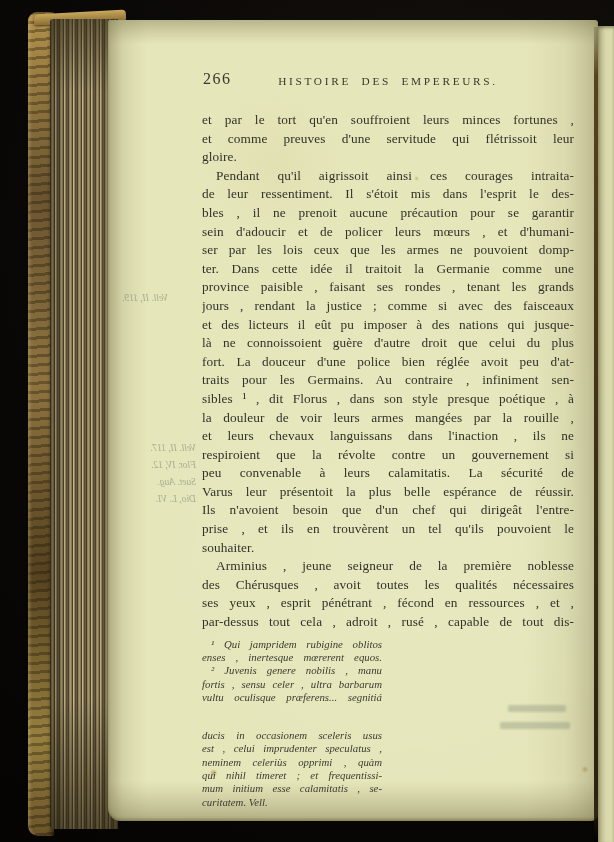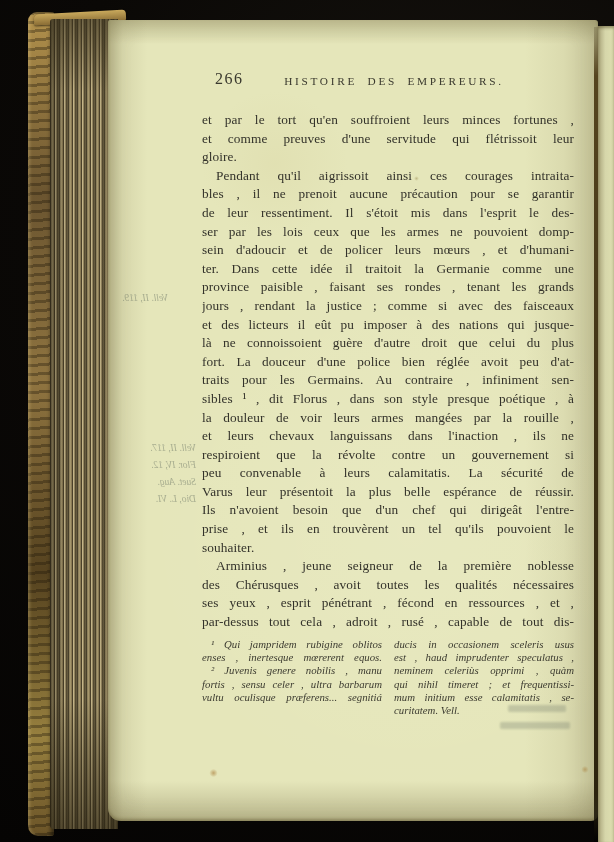--- a/index.html
+++ b/index.html
@@ -50,36 +50,36 @@
     position:absolute;left:594px;top:27px;width:4px;height:815px;
     background:linear-gradient(180deg, rgba(58,46,22,.2) 0%, #55441f 6%, #3e3115 50%, #2c230e 94%, rgba(0,0,0,.7) 100%);
   }
   .facing-sliver{
     position:absolute;left:598px;top:26px;width:16px;height:816px;
     background:linear-gradient(90deg,#a9a47a 0%,#d6d6aa 45%,#dedfb0 100%);
     box-shadow:inset 0 2px 3px rgba(80,70,35,.5);
   }
   
   .text-block{position:absolute;left:202px;top:70px;width:372px;color:#33322a;}
-  .page-header{position:relative;height:29px;margin-left:12px;}
+  .page-header{position:relative;height:29px;}
   .page-number{
     position:absolute;left:1px;top:0;font-size:16px;letter-spacing:1.5px;color:#3a392e;
   }
   .running-title{
     position:absolute;left:50%;top:5px;transform:translateX(-50%);
     font-size:11.3px;letter-spacing:2.7px;word-spacing:5px;white-space:nowrap;color:#3a392e;
   }
   .body-text{font-size:13.3px;margin-top:12px;}
   .para .line{
     height:18.6px;line-height:18.6px;overflow:hidden;
     text-align:justify;text-align-last:justify;letter-spacing:.1px;
   }
   .para .line.noj{text-align-last:left;}
   .para.indent .line:first-child{text-indent:14px;}
-  .footnotes{display:flex;gap:12px;margin-top:6px;font-style:italic;color:#3c3b30;}
+  .footnotes{display:flex;gap:25px;margin-top:6px;font-style:italic;color:#3c3b30;flex-direction:column;}
   .fn-col{width:180px;font-size:10.8px;}
   .fn-col .line{
     height:13.3px;line-height:13.3px;overflow:hidden;
     text-align:justify;text-align-last:justify;
   }
   .fn-col .line.noj{text-align-last:left;}
   .fn-col .line.fnote-start{text-indent:9px;}
   
   .ghost{
     position:absolute;transform:scaleX(-1);font-style:italic;
@@ -135,24 +135,24 @@
     </div>
 
     <div class="body-text">
         <div class="para">
           <div class="line">et par le tort qu'en souffroient leurs minces fortunes ,</div>
           <div class="line">et comme preuves d'une servitude qui flétrissoit leur</div>
           <div class="line noj">gloire.</div>
         </div>
         <div class="para indent">
           <div class="line">Pendant qu'il aigrissoit ainsi ces courages intraita-</div>
+          <div class="line">de leur ressentiment. Il s'étoit mis dans l'esprit le des-</div>
           <div class="line">bles , il ne prenoit aucune précaution pour se garantir</div>
-          <div class="line">de leur ressentiment. Il s'étoit mis dans l'esprit le des-</div>
+          <div class="line">sein d'adoucir et de policer leurs mœurs , et d'humani-</div>
           <div class="line">ser par les lois ceux que les armes ne pouvoient domp-</div>
-          <div class="line">sein d'adoucir et de policer leurs mœurs , et d'humani-</div>
           <div class="line">ter. Dans cette idée il traitoit la Germanie comme une</div>
           <div class="line">province paisible , faisant ses rondes , tenant les grands</div>
           <div class="line">jours , rendant la justice ; comme si avec des faisceaux</div>
           <div class="line">et des licteurs il eût pu imposer à des nations qui jusque-</div>
           <div class="line">là ne connoissoient guère d'autre droit que celui du plus</div>
           <div class="line">fort. La douceur d'une police bien réglée avoit peu d'at-</div>
           <div class="line">traits pour les Germains. Au contraire , infiniment sen-</div>
           <div class="line">sibles ¹ , dit Florus , dans son style presque poétique , à</div>
           <div class="line">la douleur de voir leurs armes mangées par la rouille ,</div>
           <div class="line">et leurs chevaux languissans dans l'inaction , ils ne</div>
@@ -174,21 +174,21 @@
     <div class="footnotes">
       <div class="fn-col">
           <div class="line fnote-start">¹ Qui jampridem rubigine oblitos</div>
           <div class="line">enses , inertesque mœrerent equos.</div>
           <div class="line fnote-start">² Juvenis genere nobilis , manu</div>
           <div class="line">fortis , sensu celer , ultra barbarum</div>
           <div class="line">vultu oculisque præferens... segnitiá</div>
         </div>
       <div class="fn-col">
           <div class="line">ducis in occasionem sceleris usus</div>
-          <div class="line">est , haud imprudenter speculatus ,</div>
+          <div class="line">est , celui imprudenter speculatus ,</div>
           <div class="line">neminem celeriùs opprimi , quàm</div>
           <div class="line">qui nihil timeret ; et frequentissi-</div>
           <div class="line">mum initium esse calamitatis , se-</div>
           <div class="line noj">curitatem. Vell.</div>
         </div>
     </div>
   </div>
 
 </div>
 

